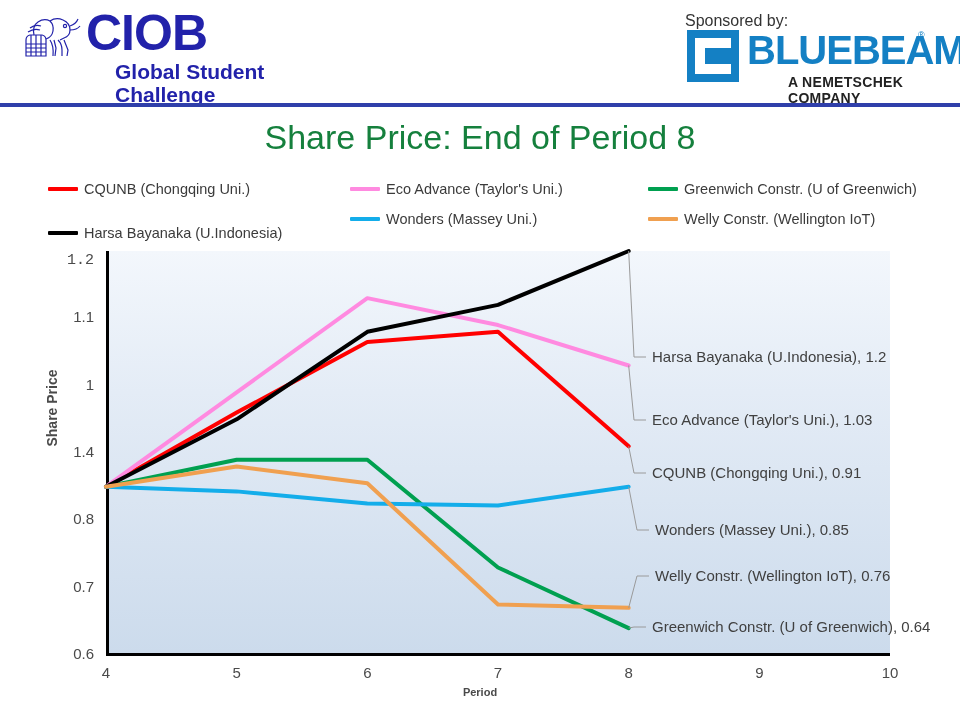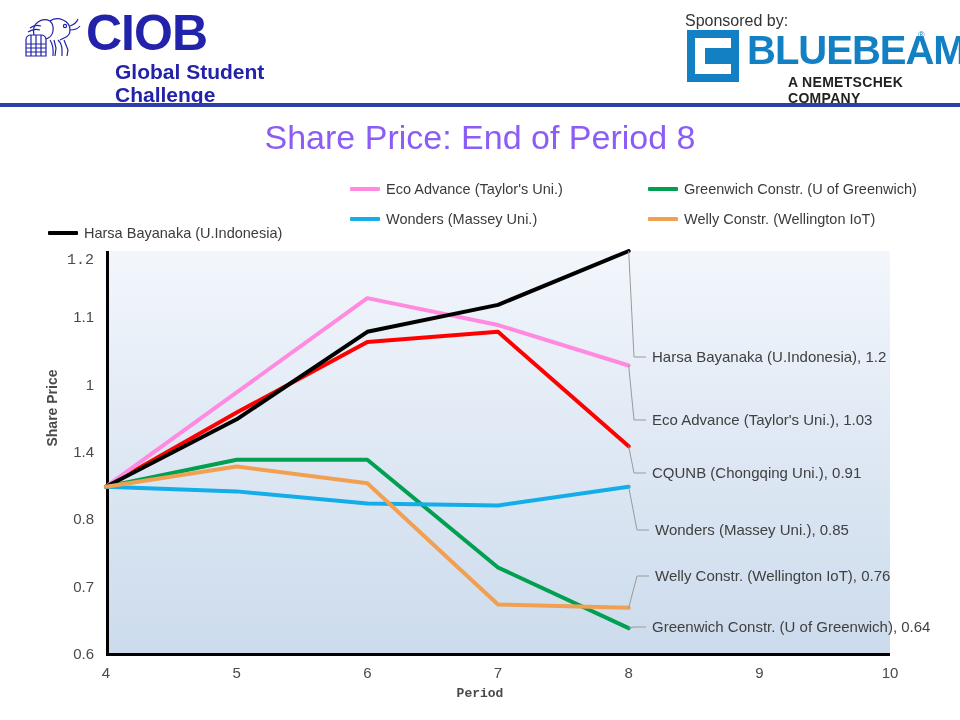--- a/index.html
+++ b/index.html
@@ -23,40 +23,40 @@
   #bb-mark{position:absolute;left:12px;top:22px;width:52px;height:52px;border:8px solid #1480c4;box-sizing:border-box;}
   #bb-mark-inner{position:absolute;left:10px;top:10px;right:0px;bottom:10px;background:#1480c4;}
   #bb-word{position:absolute;left:72px;top:20px;font-size:40px;font-weight:bold;color:#1480c4;
            letter-spacing:-1px;line-height:44px;font-family:"Liberation Sans",sans-serif;}
   #bb-tm{position:absolute;left:243px;top:22px;font-size:9px;color:#1480c4;}
   #bb-tag{position:absolute;left:113px;top:66px;font-size:14px;font-weight:bold;color:#222;
           letter-spacing:0.3px;font-family:"Liberation Sans",sans-serif;}
   #divider{position:absolute;left:0;top:103px;width:960px;height:4px;background:#2f3faa;}
   
   #chart-title{position:absolute;left:0;top:118px;width:960px;text-align:center;
-               font-size:34px;color:#8b5cf6;font-family:"Liberation Sans",sans-serif;}
+               font-size:34px;color:#15803d;font-family:"Liberation Sans",sans-serif;}
   
   #legend{position:absolute;left:0;top:176px;width:960px;height:58px;}
   .legend-item{position:absolute;height:26px;display:flex;align-items:center;}
   .legend-swatch{width:30px;height:4px;flex:0 0 30px;margin-right:6px;border-radius:1px;}
   .legend-label{font-size:14.5px;color:#3b3b3b;white-space:nowrap;font-family:"Liberation Sans",sans-serif;}
   
   #plot-frame{position:absolute;left:106px;top:251px;width:784px;height:405px;
     background:linear-gradient(to bottom,#f3f7fc 0%,#e4ecf6 35%,#ccdbec 100%);
     border-left:3px solid #000;border-bottom:3px solid #000;box-sizing:border-box;}
   #chart-svg{position:absolute;left:0;top:0;width:960px;height:720px;pointer-events:none;}
   .ytick{position:absolute;width:56px;text-align:right;font-size:15px;color:#4a4a4a;
          font-family:"Liberation Sans",sans-serif;}
   .xtick{position:absolute;width:40px;text-align:center;font-size:15px;color:#4a4a4a;
          font-family:"Liberation Sans",sans-serif;}
   #ylabel{position:absolute;left:-8px;top:400px;width:120px;text-align:center;
           font-size:14px;font-weight:bold;color:#4a4a4a;transform:rotate(-90deg);
           transform-origin:center center;font-family:"Liberation Sans",sans-serif;}
   #xlabel{position:absolute;left:0;top:686px;width:960px;text-align:center;
-          font-size:13px;font-weight:bold;color:#4a4a4a;font-family:Liberation Mono, monospace;}
+          font-size:11px;font-weight:bold;color:#4a4a4a;font-family:Liberation Sans, sans-serif;}
   .annot{position:absolute;font-size:15px;color:#404040;white-space:nowrap;
          font-family:"Liberation Sans",sans-serif;}
 </style>
 </head>
 <body>
 
 <div id="header">
 
   <div id="ciob-logo">
     <svg id="ciob-crest" viewBox="0 0 62 52">
@@ -88,20 +88,24 @@
     <div id="bb-tm">®</div>
     <div id="bb-tag">A NEMETSCHEK COMPANY</div>
   </div>
 
   <div id="divider"></div>
 </div>
 
 <div id="chart-title">Share Price: End of Period 8</div>
 
 <div id="legend">
+    <div class="legend-item" style="left: 48px; top: 0px;">
+      <span class="legend-swatch" style="background: rgb(255, 0, 0);"></span>
+      <span class="legend-label">CQUNB (Chongqing Uni.)</span>
+    </div>
     <div class="legend-item" style="left: 350px; top: 0px;">
       <span class="legend-swatch" style="background: rgb(255, 138, 224);"></span>
       <span class="legend-label">Eco Advance (Taylor's Uni.)</span>
     </div>
     <div class="legend-item" style="left: 648px; top: 0px;">
       <span class="legend-swatch" style="background: rgb(0, 160, 80);"></span>
       <span class="legend-label">Greenwich Constr. (U of Greenwich)</span>
     </div>
     <div class="legend-item" style="left: 48px; top: 30px; margin-top: 14px;">
       <span class="legend-swatch" style="background: rgb(0, 0, 0);"></span>

